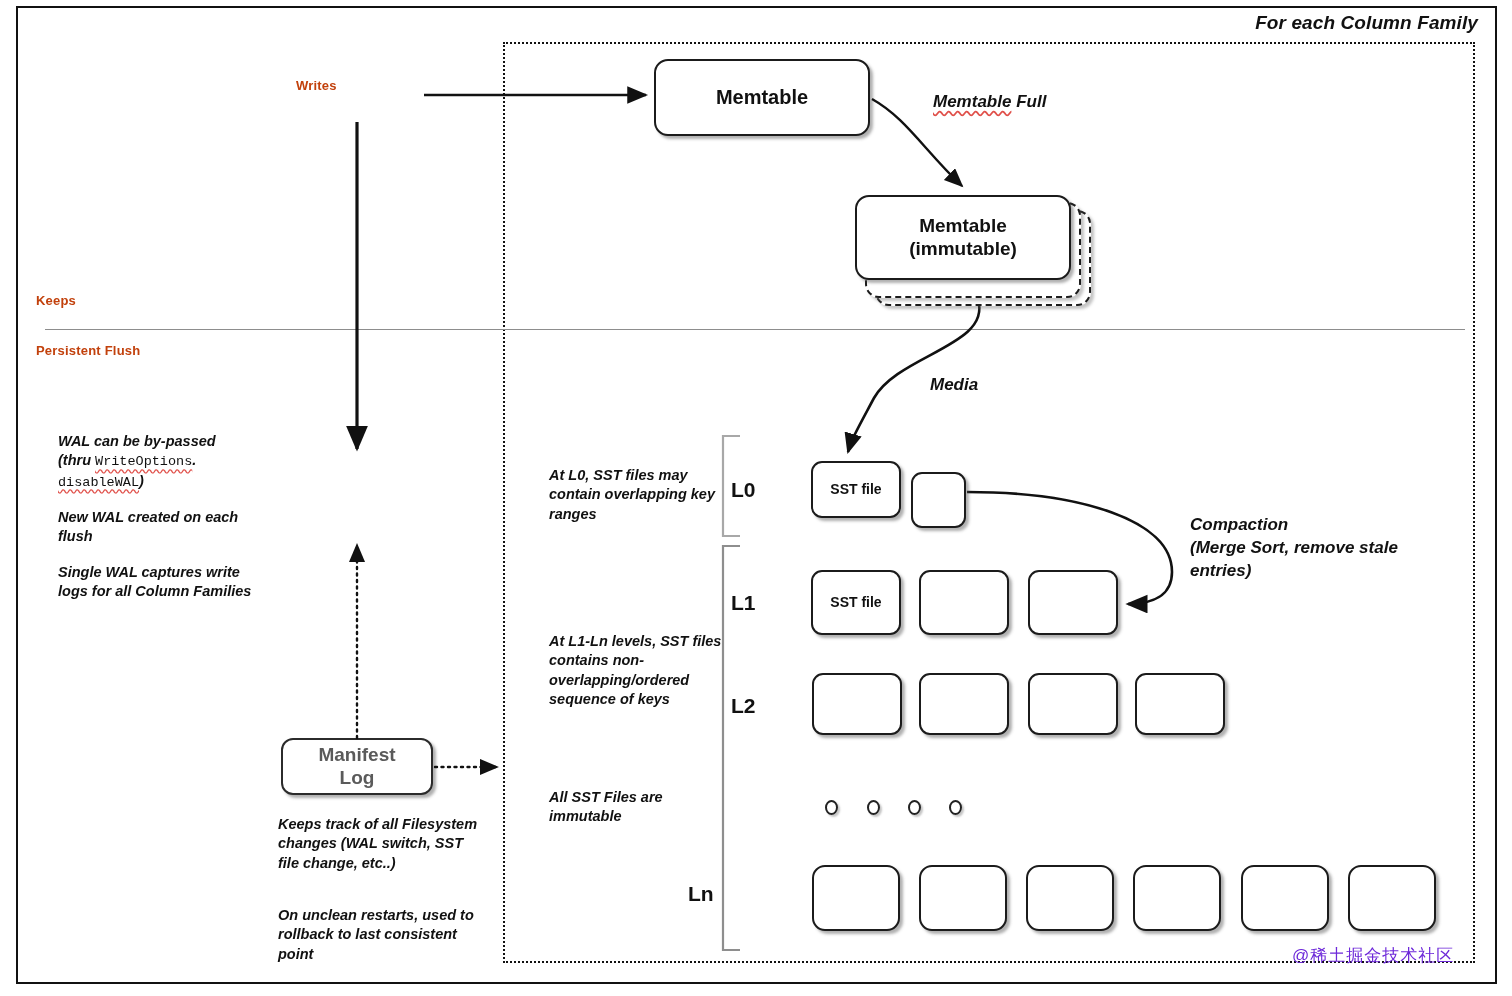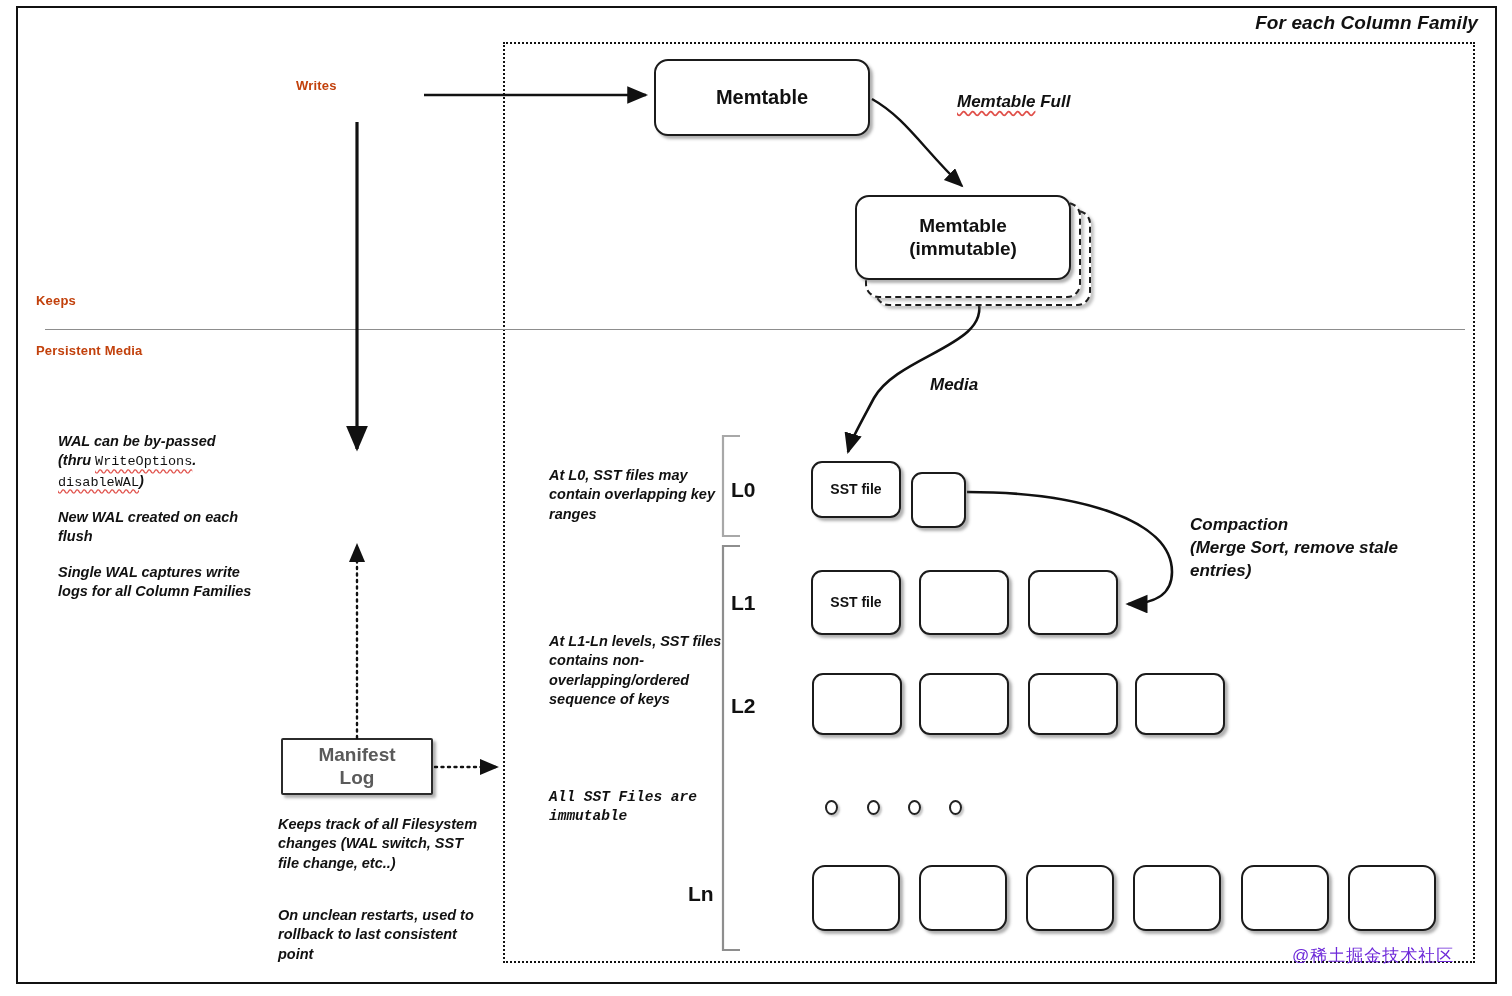--- a/index.html
+++ b/index.html
@@ -31,21 +31,21 @@
         font-weight:bold;color:#111;line-height:1.18;}
   .node.dashed{border-style:dashed;border-width:2.4px;box-shadow:3px 3px 3px rgba(110,110,110,.4);}
 
   .memtable{left:654px;top:59px;width:216px;height:77px;font-size:20px;}
   .immut-b2{left:875px;top:210px;width:216px;height:96px;z-index:1;}
   .immut-b1{left:865px;top:202px;width:216px;height:96px;z-index:2;}
   .immutable{left:855px;top:195px;width:216px;height:85px;font-size:19px;z-index:3;}
 
   .wal{left:248px;top:458px;width:218px;height:77px;font-size:20px;border-radius:16px;}
   .manifest{left:281px;top:738px;width:152px;height:57px;font-size:19px;color:#5a5a5a;
-            border-color:#2b2b2b;border-radius:2px;}
+            border-color:#2b2b2b;border-radius:12px;}
 
   .sst{font-size:14px;}
   .sst.plain{font-size:0;}
 
   
   .note{position:absolute;font-style:italic;font-weight:bold;font-size:14.5px;
         color:#111;line-height:1.34;}
   .mono{font-family:"Liberation Mono",monospace;font-style:normal;font-weight:normal;
         font-size:13.5px;
         text-decoration:underline;text-decoration-style:wavy;
@@ -71,21 +71,21 @@
 
 <div id="stage">
 
   <div class="frame"></div>
 
   <div class="cf-label">For each Column Family</div>
   <div class="cf-box"></div>
 
   <div class="band-label mem-label">Keeps</div>
   <div class="divider"></div>
-  <div class="band-label pers-label">Persistent Media</div>
+  <div class="band-label pers-label">Persistent Flush</div>
 
   <div class="band-label" style="left:296px;top:78px;">Writes</div>
 
   <div class="node memtable">
     <span>Memtable</span>
   </div>
 
   <div class="node dashed immut-b2"></div>
   <div class="node dashed immut-b1"></div>
   <div class="node immutable">
@@ -147,23 +147,23 @@
   <div class="note" style="left:58px;top:563px;width:200px;">Single WAL captures write logs for all Column Families</div>
 
   <div class="note" style="left:278px;top:815px;width:200px;">Keeps track of all Filesystem changes (WAL switch, SST file change, etc..)</div>
 
   <div class="note" style="left:278px;top:906px;width:205px;">On unclean restarts, used to rollback to last consistent point</div>
 
   <div class="note" style="left:549px;top:466px;width:168px;">At L0, SST files may contain overlapping key ranges</div>
 
   <div class="note" style="left:549px;top:632px;width:175px;">At L1-Ln levels, SST files contains non-overlapping/ordered sequence of keys</div>
 
-  <div class="note" style="left:549px;top:788px;width:150px;font-family:Liberation Mono, monospace;">All SST Files are immutable</div>
-
-  <div class="edge-label" style="left:933px;top:92px;margin-left:24px;">
+  <div class="note" style="left:549px;top:788px;width:150px;">All SST Files are immutable</div>
+
+  <div class="edge-label" style="left:933px;top:92px;">
     <span class="sq">Memtable</span><span> Full</span>
   </div>
 
   <div class="edge-label" style="left:930px;top:375px;">Media</div>
 
   <div class="edge-label" style="left:1190px;top:513px;line-height:1.36;width:300px;">
     <span>Compaction</span><br>
     <span>(Merge Sort, remove stale</span><br>
     <span>entries)</span>
   </div>

